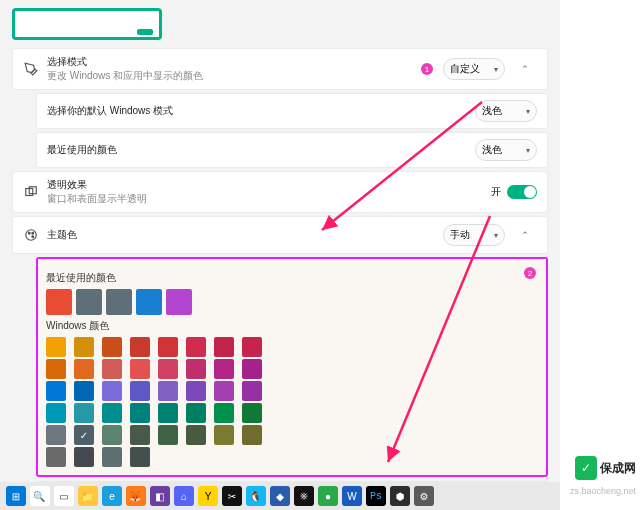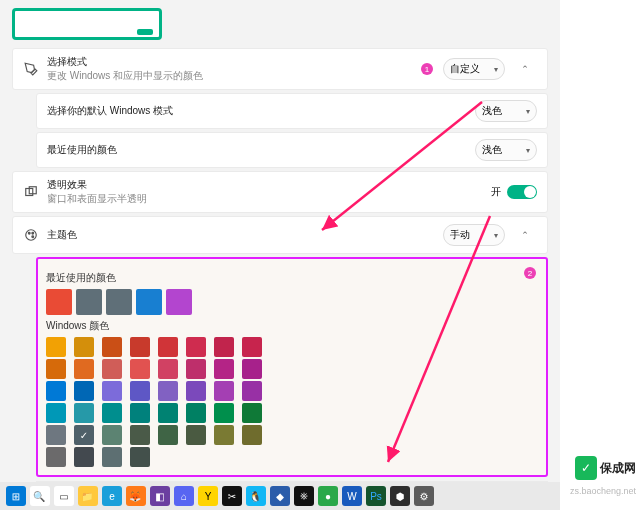--- a/index.html
+++ b/index.html
@@ -327,21 +327,21 @@
     <div class="tb-icon" style="background: rgb(255, 122, 24);">🦊</div>
     <div class="tb-icon" style="background: rgb(107, 63, 160);">◧</div>
     <div class="tb-icon" style="background: rgb(88, 101, 242);">⌂</div>
     <div class="tb-icon" style="background: rgb(255, 212, 0); color: rgb(0, 0, 0);">Y</div>
     <div class="tb-icon" style="background: rgb(17, 17, 17);">✂</div>
     <div class="tb-icon" style="background: rgb(18, 183, 245);">🐧</div>
     <div class="tb-icon" style="background: rgb(42, 92, 170);">◆</div>
     <div class="tb-icon" style="background: rgb(17, 17, 17);">⎈</div>
     <div class="tb-icon" style="background: rgb(42, 168, 74);">●</div>
     <div class="tb-icon" style="background: rgb(24, 90, 189);">W</div>
-    <div class="tb-icon" style="background: #14532d; color: rgb(49, 168, 255);">Ps</div>
+    <div class="tb-icon" style="background: #000000; color: rgb(49, 168, 255); font-family: Liberation Mono, monospace;">Ps</div>
     <div class="tb-icon" style="background: rgb(45, 45, 45);">⬢</div>
     <div class="tb-icon" style="background: rgb(91, 91, 91);">⚙</div>
   </div>
 
 <div class="right-side"></div>
 <div class="logo">
   <div class="logo-shield"></div>
   <div class="logo-text">保成网</div>
 </div>
 <div class="wm">zs.baocheng.net</div>

